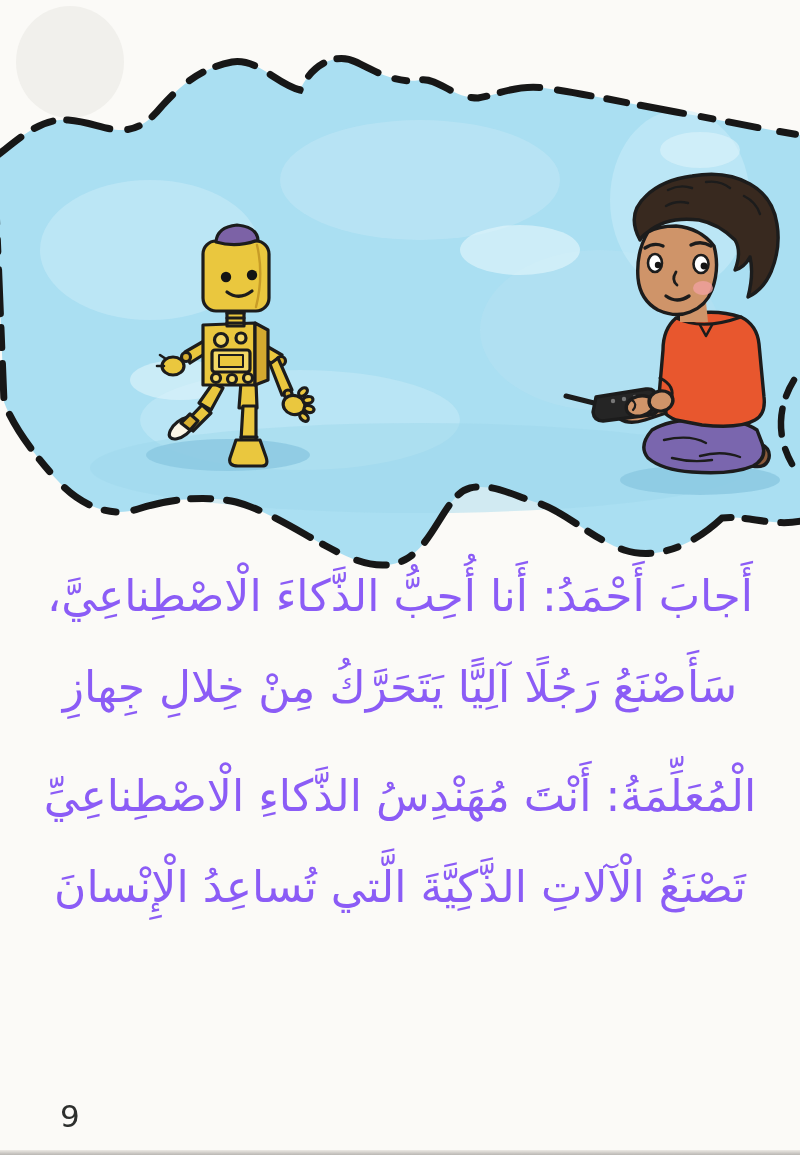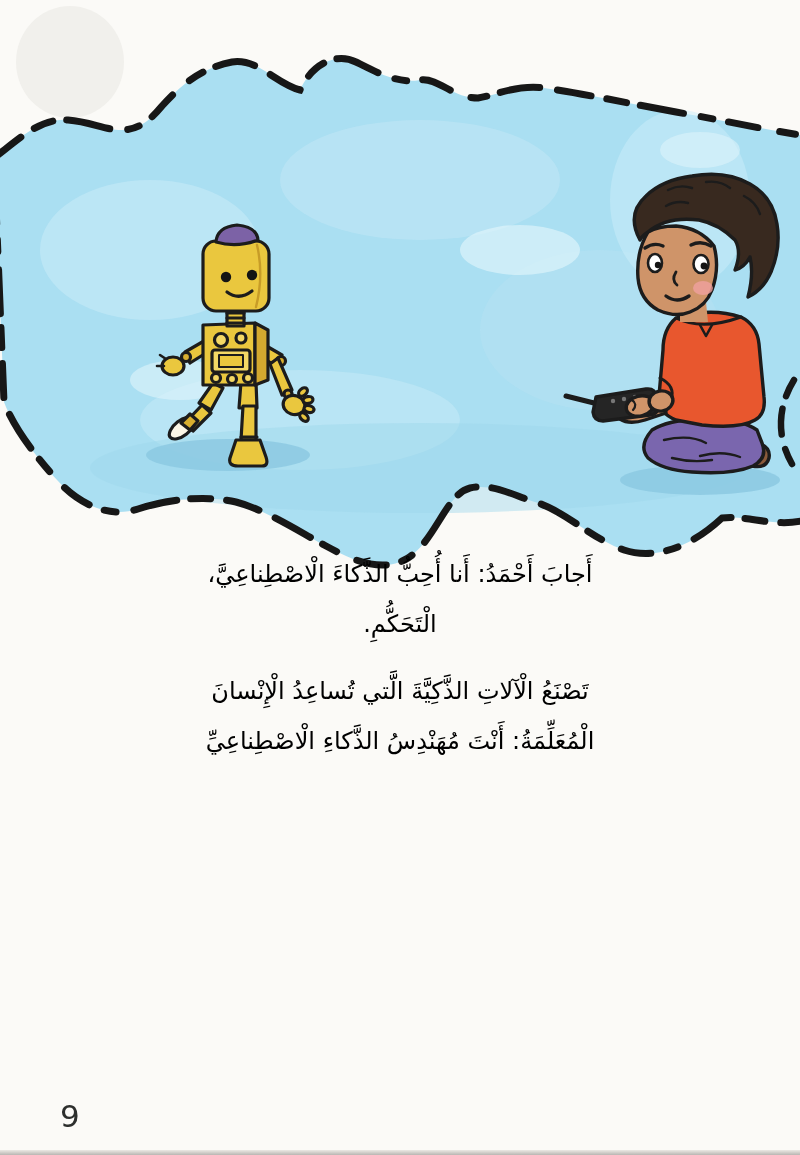--- a/index.html
+++ b/index.html
@@ -15,22 +15,22 @@
     position:absolute; top:0; left:0;
     width:800px; height:592px;
   }
   .story-text {
     position:absolute;
     top:550px; left:0; right:0;
     padding:0 34px;
     box-sizing:border-box;
     direction:rtl;
     text-align:center;
-    color:#000000;
-    font-size:24px;
+    color:#8b5cf6;
+    font-size:44px;
     line-height:2.07;
     font-family:"DejaVu Sans", sans-serif;
   }
   .story-text p { margin:0; }
   .story-text p.second { margin-top:18px; }
   .story-text .line { display:block; }
   .page-number {
     position:absolute;
     left:60px; top:1098px;
     font-size:31px;
@@ -218,24 +218,24 @@
                C 108,519 78,503 58,481
                C 36,457 14,428 4,402 Z" fill="none" stroke="#171717" stroke-width="7" stroke-linecap="round" stroke-dasharray="34 16 20 14 44 18 12 16 30 22 16 14 40 18"></path>
 
       <path d="M 794,380 C 778,406 776,436 792,464" fill="none" stroke="#171717" stroke-width="6.5" stroke-linecap="round" stroke-dasharray="18 13 26 15"></path>
     </svg>
   </div>
 
   <div class="story-text" dir="rtl" lang="ar">
     <p>
       <span class="line">أَجابَ أَحْمَدُ: أَنا أُحِبُّ الذَّكاءَ الْاصْطِناعِيَّ،</span>
-      <span class="line">الْتَحَكُّمِ.</span>
+      <span class="line">سَأَصْنَعُ رَجُلًا آلِيًّا يَتَحَرَّكُ مِنْ خِلالِ جِهازِ</span>
     </p>
     <p class="second">
+      <span class="line">الْمُعَلِّمَةُ: أَنْتَ مُهَنْدِسُ الذَّكاءِ الْاصْطِناعِيِّ</span>
       <span class="line">تَصْنَعُ الْآلاتِ الذَّكِيَّةَ الَّتي تُساعِدُ الْإِنْسانَ</span>
-      <span class="line">الْمُعَلِّمَةُ: أَنْتَ مُهَنْدِسُ الذَّكاءِ الْاصْطِناعِيِّ</span>
     </p>
   </div>
 
   <div class="page-number">9</div>
 
   <div class="page-edge"></div>
 </div>
 
 </body></html>

